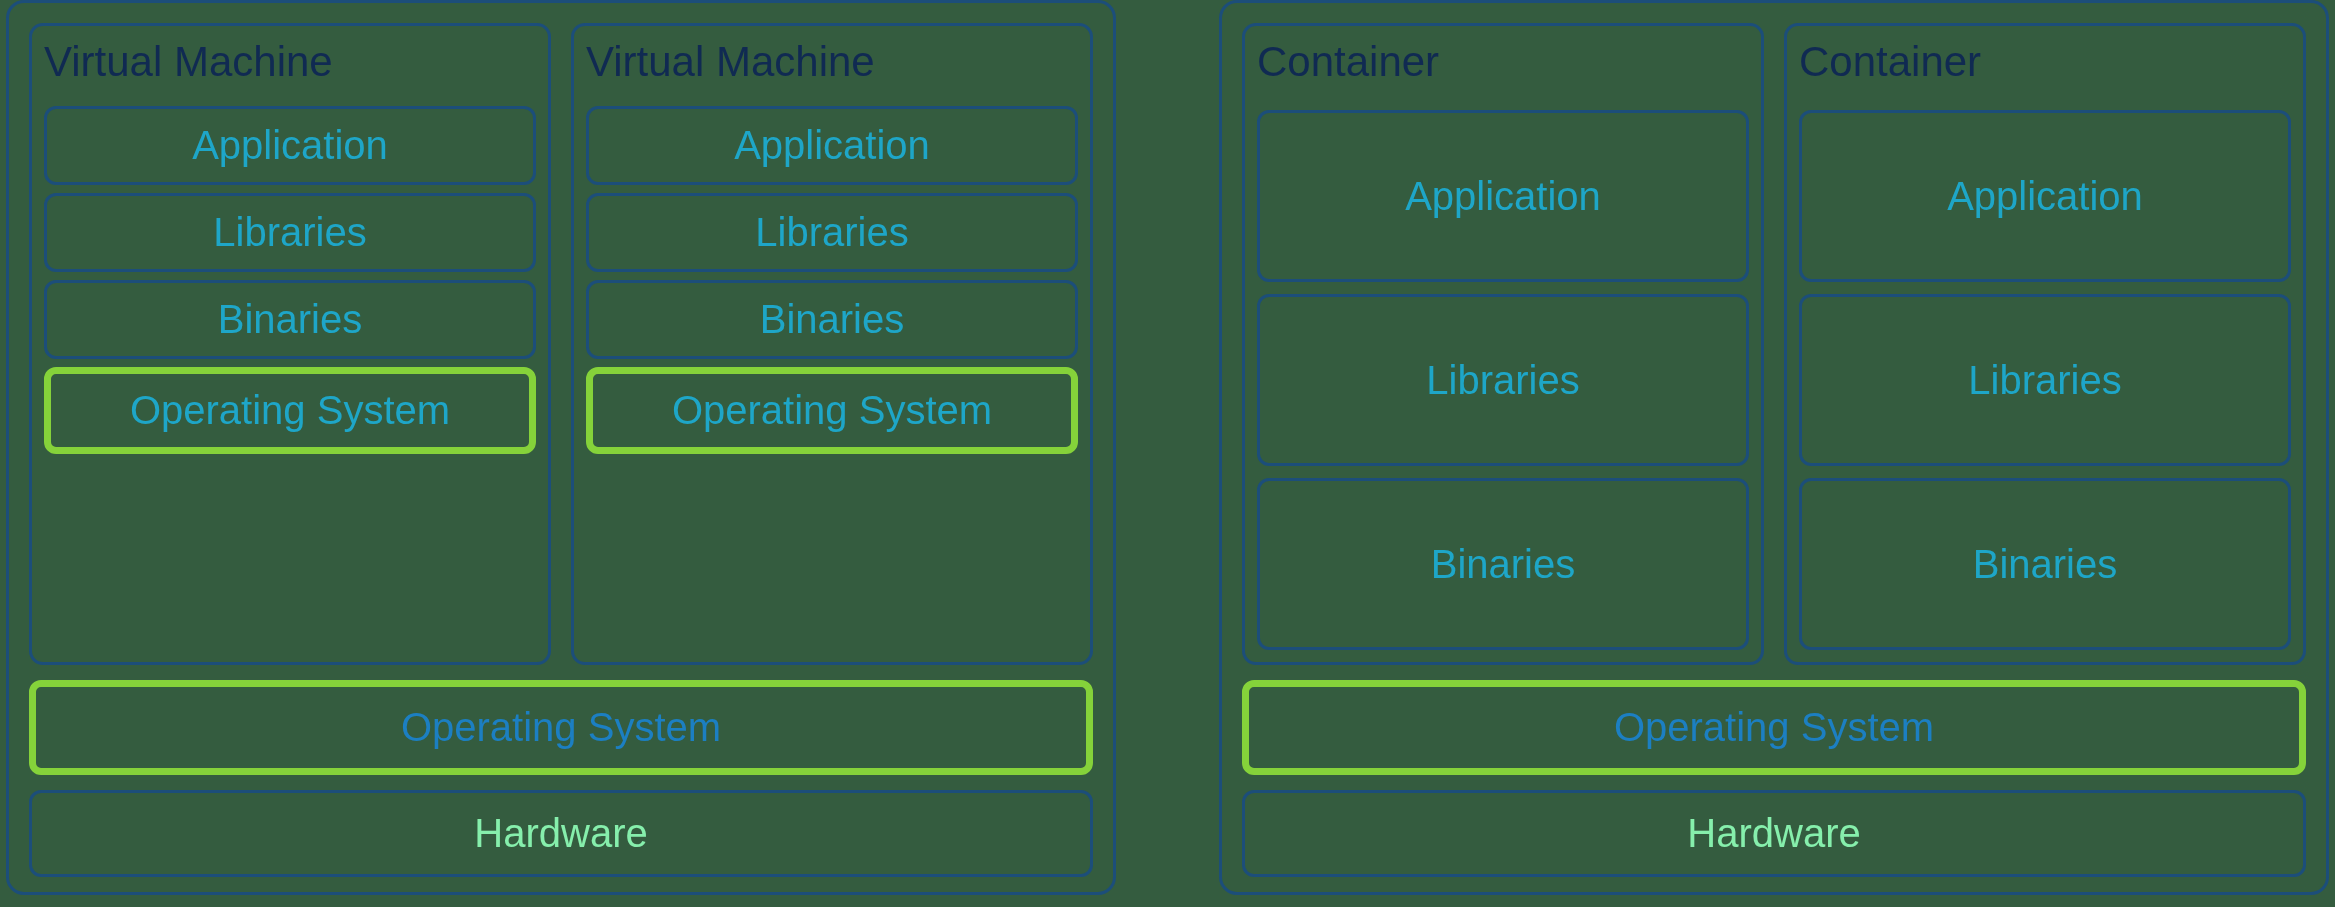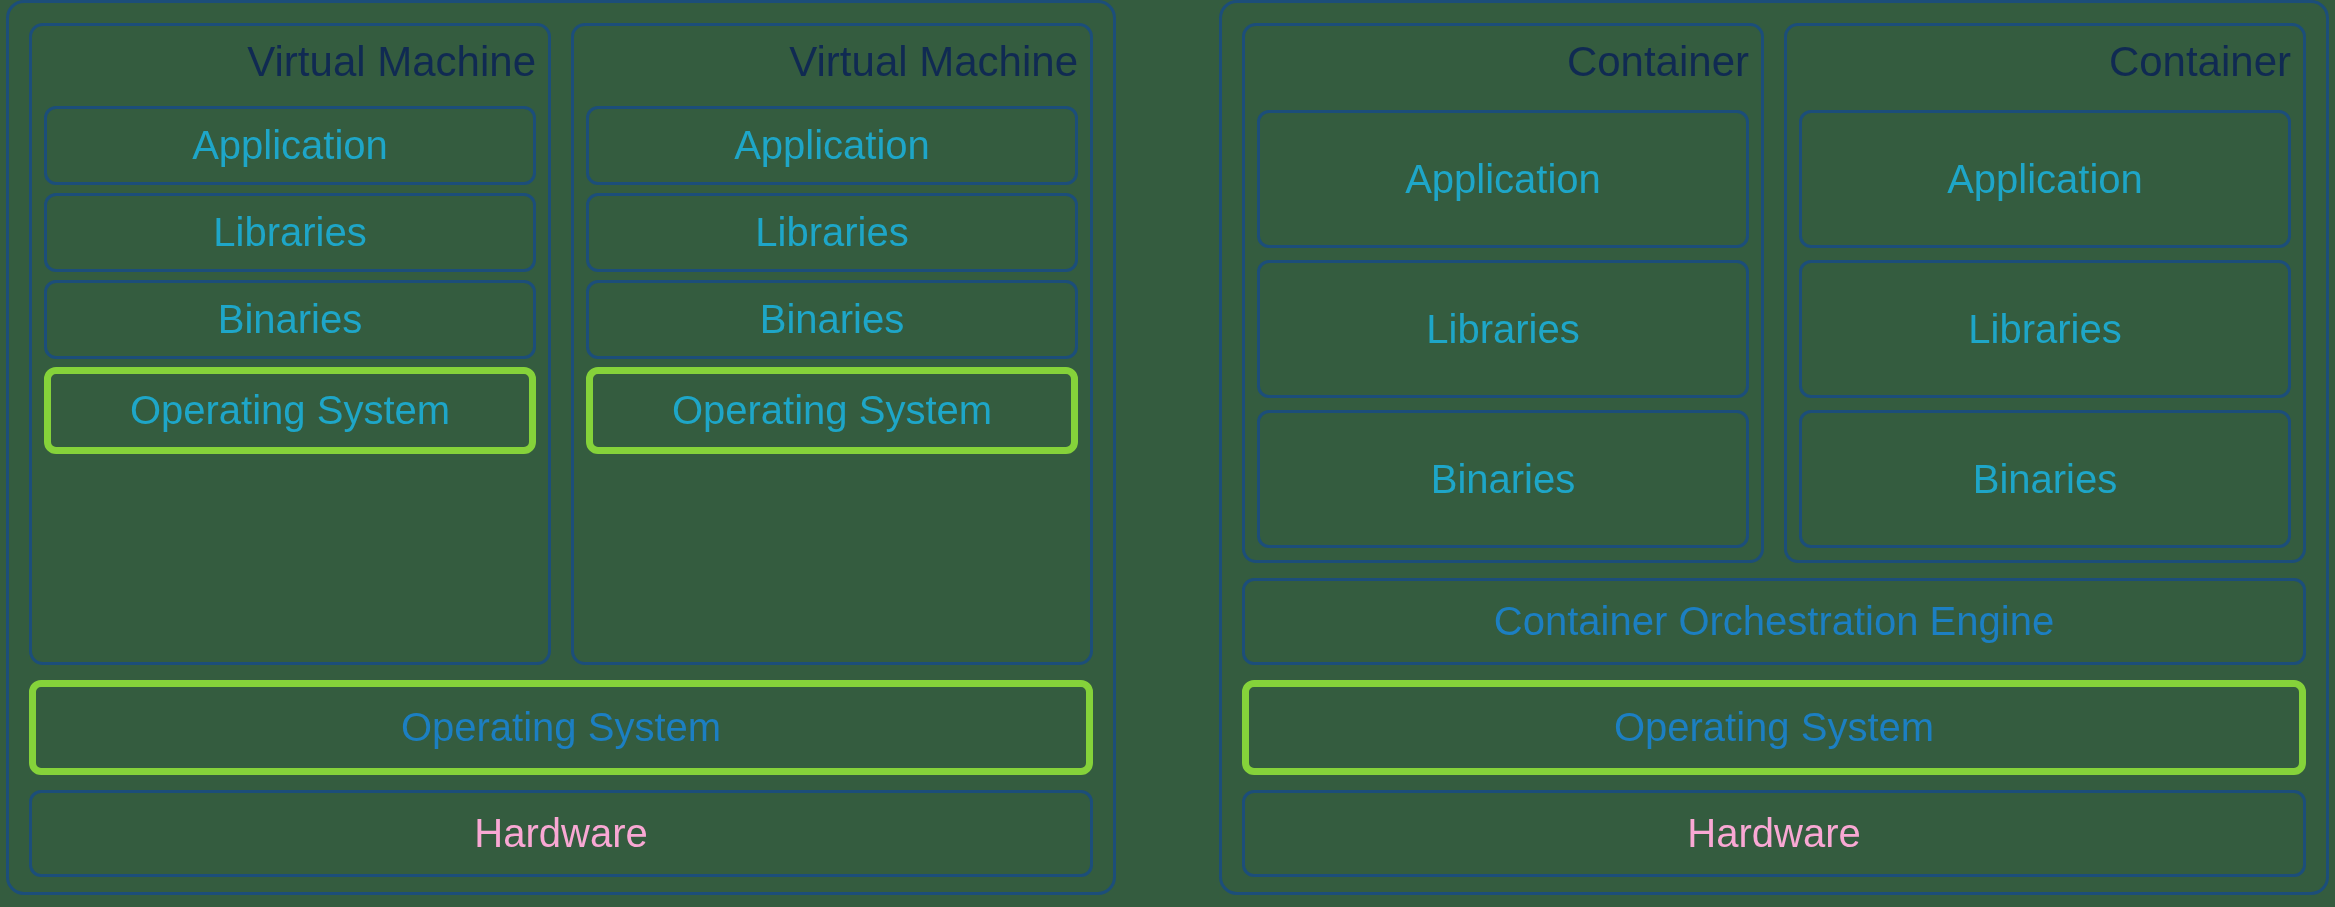--- a/index.html
+++ b/index.html
@@ -31,21 +31,21 @@
     flex: 1;
     border: 3px solid #1c4e7a;
     border-radius: 14px;
     display: flex;
     flex-direction: column;
     padding: 0 12px 12px 12px;
   }
   .unit-title {
     color: #102a52;
     font-size: 42px;
-    text-align: right;
+    text-align: left;
     padding: 12px 0 12px 0;
     font-weight: 400;
   }
   .layer {
     border: 3px solid #1c4e7a;
     border-radius: 12px;
     color: #1ea6c8;
     font-size: 40px;
     text-align: center;
     padding: 14px 0;
@@ -64,21 +64,21 @@
   }
   .full-layer {
     border: 3px solid #1c4e7a;
     border-radius: 12px;
     text-align: center;
     font-size: 40px;
     padding: 18px 0;
     font-weight: 400;
   }
   .full-layer.blue { color: #1c7fc2; }
-  .full-layer.dark { color: #f9a8d4; }
+  .full-layer.dark { color: #86efac; }
   .full-layer.highlight {
     border: 7px solid #85d23a;
     color: #1c7fc2;
   }
   .left-panel { margin-left: 6px; }
   .right-panel { margin-right: 6px; }
 </style>
 </head>
 <body>
 
@@ -111,16 +111,15 @@
       <div class="layer tall">Libraries</div>
       <div class="layer tall">Binaries</div>
     </div>
     <div class="unit">
       <div class="unit-title">Container</div>
       <div class="layer tall">Application</div>
       <div class="layer tall">Libraries</div>
       <div class="layer tall">Binaries</div>
     </div>
   </div>
-  <div class="full-layer blue">Container Orchestration Engine</div>
   <div class="full-layer highlight">Operating System</div>
   <div class="full-layer dark">Hardware</div>
 </div>
 
 </body></html>

